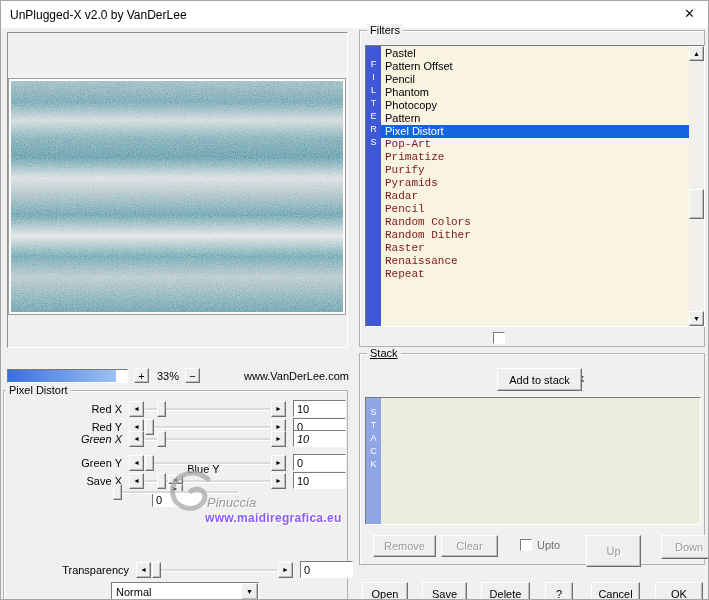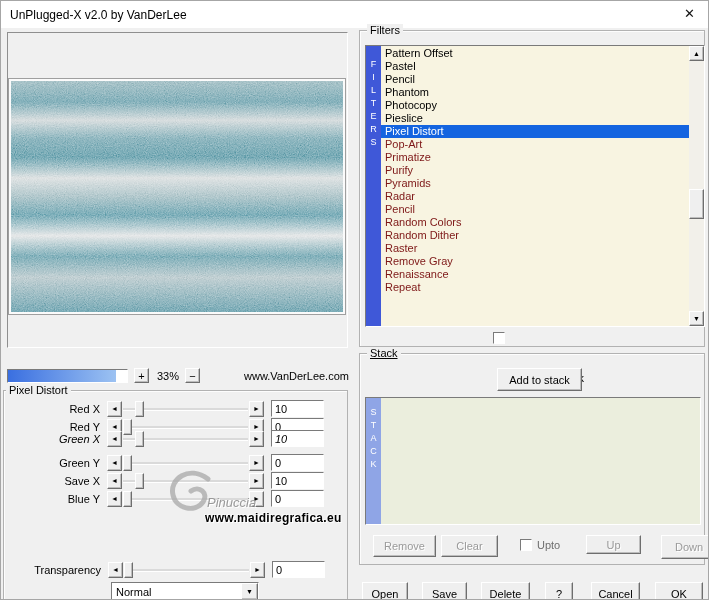--- a/index.html
+++ b/index.html
@@ -36,22 +36,22 @@
      background:linear-gradient(90deg,var(--progress-start) 0%,var(--progress-end) 91%,#ffffff 91%);
      border:1px solid;border-color:#7a7a7a #ffffff #ffffff #7a7a7a;}
   .zoom-in{position:absolute;left:133px;top:367px;width:15px;height:15px;}
   .zoom-pct{position:absolute;left:156px;top:369px;}
   .zoom-out{position:absolute;left:184px;top:367px;width:15px;height:15px;}
   .site{position:absolute;left:243px;top:369px;cursor:pointer;}
   
   .params-group{left:2px;top:389px;width:345px;height:250px;}
   .pd-label{left:5px;top:383px;}
   .sliders{position:absolute;left:3px;top:399px;width:342px;height:108px;}
-  .transparency-host{position:absolute;left:4px;top:560px;width:342px;height:17px;}
-  .slider-row{position:absolute;left:0;width:100%;height:17px;display:flex;align-items:center;}
+  .transparency-host{position:absolute;left:10px;top:560px;width:342px;height:17px;}
+  .slider-row{position:absolute;left:0;width:100%;height:17px;display:flex;align-items:center;justify-content:flex-end;}
   .s-label{width:103px;text-align:right;padding-right:7px;white-space:nowrap;}
   .arrow{width:15px;height:16px;font-size:7px;}
   .track{position:relative;width:127px;height:16px;}
   .track::before{content:"";position:absolute;left:1px;right:1px;top:7px;height:2px;
                  background:#dadada;box-shadow:0 1px 0 #fff;}
   .thumb{position:absolute;top:0;width:9px;height:16px;}
   .valbox{margin-left:7px;width:53px;height:17px;background:#fff;font:inherit;padding:0 3px;
           border:1px solid;border-color:#7a7a7a #ffffff #ffffff #7a7a7a;outline:none;}
   
   .combo{position:absolute;left:110px;top:581px;width:148px;height:19px;background:#fff;
@@ -63,51 +63,51 @@
   .filters-label{left:366px;top:23px;}
   .listbox-wrap{position:absolute;left:364px;top:44px;width:340px;height:282px;display:flex;
                 background:var(--listbox-bg);border:1px solid;border-color:#7a7a7a #fff #fff #7a7a7a;}
   .vbar{width:15px;display:flex;flex-direction:column;align-items:center;color:#fff;
         font-size:9px;line-height:13px;}
   .fbar{background:var(--filters-bar);padding-top:12px;}
   .stbar{background:var(--stack-bar);padding-top:8px;}
   .list{flex:1;overflow:hidden;padding-top:1px;}
   .lb-item{height:13px;line-height:13px;padding-left:4px;white-space:nowrap;cursor:pointer;}
   .lb-item.selected{background:var(--selection);color:#fff;}
-  .lb-item.demo{color:var(--demo-item);}
+  .lb-item.demo{color:var(--demo-item);font-family:Liberation Mono, monospace;}
   .f-scrollbar{width:15px;display:flex;flex-direction:column;background:#f2f0ea;}
   .sb-btn{height:15px;font-size:7px;flex:0 0 auto;}
   .sb-track{flex:1;position:relative;cursor:pointer;}
   .sb-thumb{position:absolute;left:0;top:128px;width:100%;height:30px;}
   
   .stack-group{left:358px;top:352px;width:346px;height:212px;}
   .stack-label{left:366px;top:346px;text-decoration:underline;}
   .add-btn{position:absolute;left:496px;top:367px;width:85px;height:23px;}
   .stack-wrap{position:absolute;left:364px;top:396px;width:336px;height:128px;display:flex;
               border:1px solid;border-color:#7a7a7a #fff #fff #7a7a7a;}
   .stack-area{flex:1;background:var(--stack-bg);}
   .remove-btn{position:absolute;left:372px;top:534px;width:63px;height:22px;}
   .clear-btn{position:absolute;left:440px;top:534px;width:57px;height:22px;}
   .upto-cb{left:519px;top:538px;}
   .upto-label{left:536px;top:538px;color:#6e6e6e;}
-  .up-btn{position:absolute;left:585px;top:534px;width:55px;height:19px;}
+  .up-btn{position:absolute;left:585px;top:534px;width:55px;height:32px;}
   .down-btn{position:absolute;left:660px;top:534px;width:56px;height:24px;}
   
   .footer-btn{position:absolute;top:581px;height:23px;}
   .open-btn{left:361px;width:46px;}
   .save-btn{left:421px;width:45px;}
   .delete-btn{left:480px;width:49px;}
   .help-btn{left:544px;width:28px;}
   .cancel-btn{left:590px;width:49px;}
   .ok-btn{left:654px;width:48px;}
   
   .wm{position:absolute;pointer-events:none;}
   .wm-swirl{left:160px;top:468px;}
   .wm-name{left:206px;top:494px;font-size:13px;font-style:italic;color:#999;text-shadow:1px 1px 0 #fff;}
-  .wm-site{left:204px;top:510px;font-size:12px;font-weight:bold;color:#000000;
+  .wm-site{left:204px;top:510px;font-size:12px;font-weight:bold;color:#8b5cf6;
            text-shadow:1px 1px 0 #fff,-1px -1px 0 rgba(255,255,255,.7);letter-spacing:.3px;}
 </style>
 </head>
 <body>
 
 <div id="app">
 
   <div class="titlebar">
     <span class="title">UnPlugged-X v2.0 by VanDerLee</span>
     <span class="close">✕</span>
@@ -172,21 +172,21 @@
       </div>
       <div class="slider-row" style="top: 72px;">
         <span class="s-label">Save X</span>
         <div class="arrow btn">◄</div>
         <div class="track">
           <div class="thumb btn" style="left: 12.5px;"></div>
         </div>
         <div class="arrow btn">►</div>
         <input class="valbox" value="10" style="">
       </div>
-      <div class="slider-row" style="top: 90px;">
+      <div class="slider-row" style="top: 90px; flex-direction: column;">
         <span class="s-label">Blue Y</span>
         <div class="arrow btn">◄</div>
         <div class="track">
           <div class="thumb btn" style="left: 1px;"></div>
         </div>
         <div class="arrow btn">►</div>
         <input class="valbox" value="0" style="">
       </div>
     </div>
   <div class="transparency-host">
@@ -212,37 +212,36 @@
     <div class="vbar fbar">
         <span class="vchar">F</span>
         <span class="vchar">I</span>
         <span class="vchar">L</span>
         <span class="vchar">T</span>
         <span class="vchar">E</span>
         <span class="vchar">R</span>
         <span class="vchar">S</span>
       </div>
     <div class="list">
+        <div class="lb-item normal">Pastel</div>
         <div class="lb-item normal">Pattern Offset</div>
-        <div class="lb-item normal">Pastel</div>
         <div class="lb-item normal">Pencil</div>
         <div class="lb-item normal">Phantom</div>
         <div class="lb-item normal">Photocopy</div>
-        <div class="lb-item normal">Pieslice</div>
+        <div class="lb-item normal">Pattern</div>
         <div class="lb-item selected">Pixel Distort</div>
         <div class="lb-item demo">Pop-Art</div>
         <div class="lb-item demo">Primatize</div>
         <div class="lb-item demo">Purify</div>
         <div class="lb-item demo">Pyramids</div>
         <div class="lb-item demo">Radar</div>
         <div class="lb-item demo">Pencil</div>
         <div class="lb-item demo">Random Colors</div>
         <div class="lb-item demo">Random Dither</div>
         <div class="lb-item demo">Raster</div>
-        <div class="lb-item demo">Remove Gray</div>
         <div class="lb-item demo">Renaissance</div>
         <div class="lb-item demo">Repeat</div>
       </div>
     <div class="f-scrollbar">
       <div class="sb-btn btn">▲</div>
       <div class="sb-track">
         <div class="sb-thumb btn"></div>
       </div>
       <div class="sb-btn btn">▼</div>
     </div>

